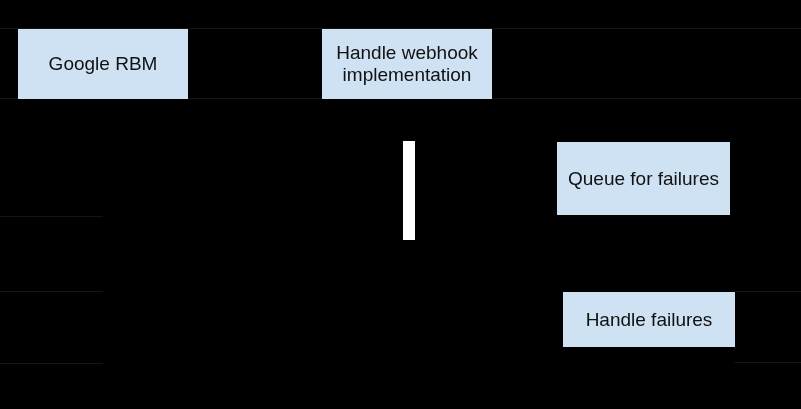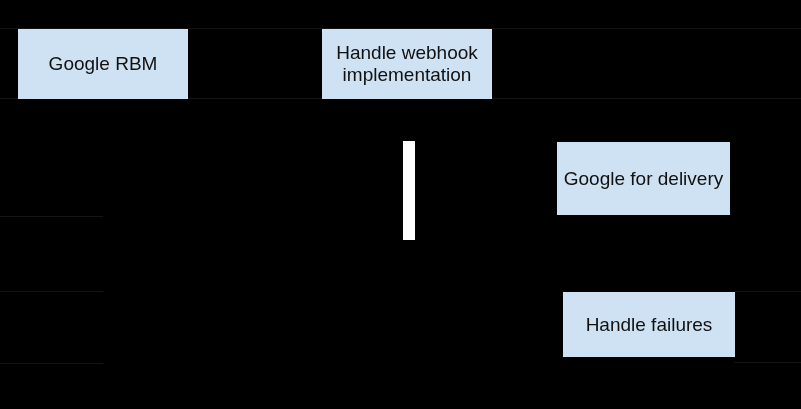--- a/index.html
+++ b/index.html
@@ -24,21 +24,21 @@
     align-items: center;
     justify-content: center;
     text-align: center;
     font-size: 19px;
     line-height: 22px;
   }
   .node-google   { left: 18px;  top: 29px;  width: 170px; height: 70px; }
   .node-partner  { left: 322px; top: 29px;  width: 170px; height: 70px; padding: 0; }
   .node-partner span { display: block; width: 150px; }
   .node-queue    { left: 557px; top: 142px; width: 173px; height: 73px; }
-  .node-handle   { left: 563px; top: 292px; width: 172px; height: 65px; }
+  .node-handle   { left: 563px; top: 292px; width: 172px; height: 55px; }
   .activation-bar {
     position: absolute;
     left: 403px; top: 141px;
     width: 12px; height: 99px;
     background: var(--activation-fill, #ffffff);
   }
   .hline {
     position: absolute;
     height: 1px;
     background: #141414;
@@ -66,21 +66,21 @@
 
   <div class="node node-google">
     <span>Google RBM</span>
   </div>
 
   <div class="node node-partner">
     <span>Handle webhook implementation</span>
   </div>
 
   <div class="node node-queue">
-    <span>Google for delivery</span>
+    <span>Queue for failures</span>
   </div>
 
   <div class="node node-handle">
     <span>Handle failures</span>
   </div>
 
   <div class="activation-bar"></div>
 
 </div>
 

